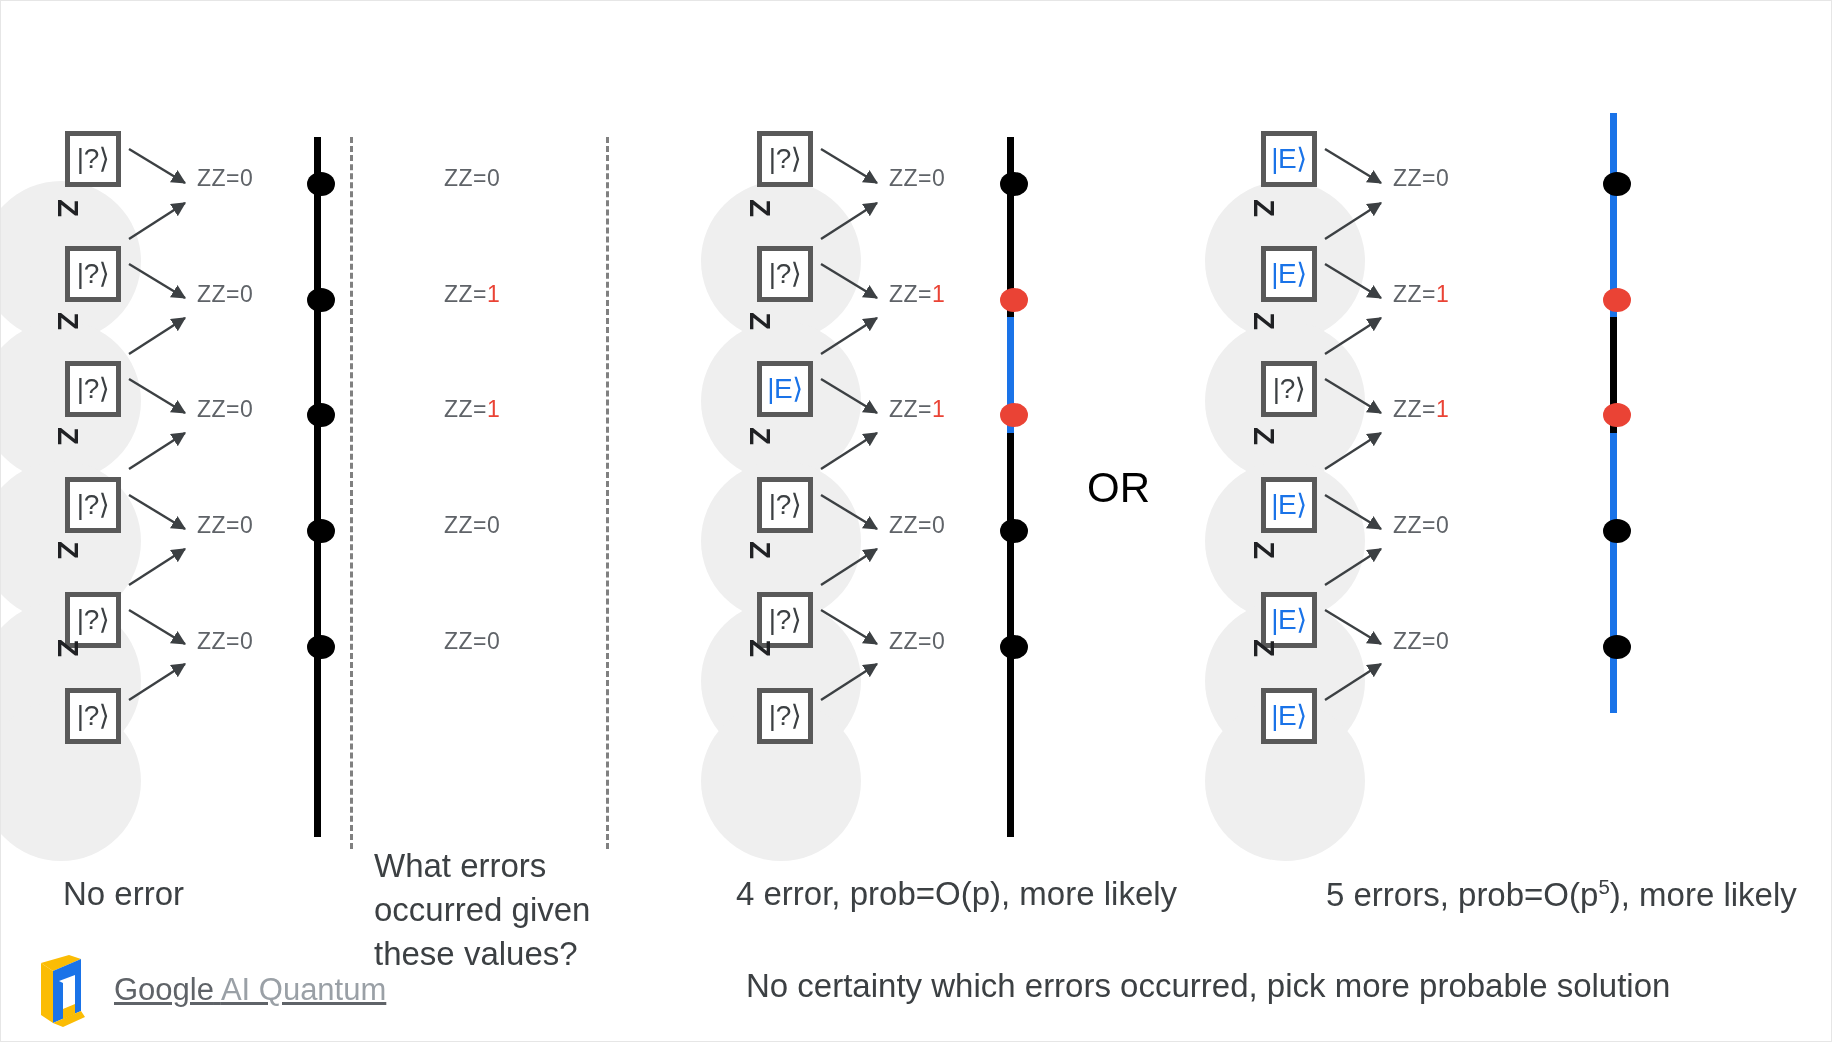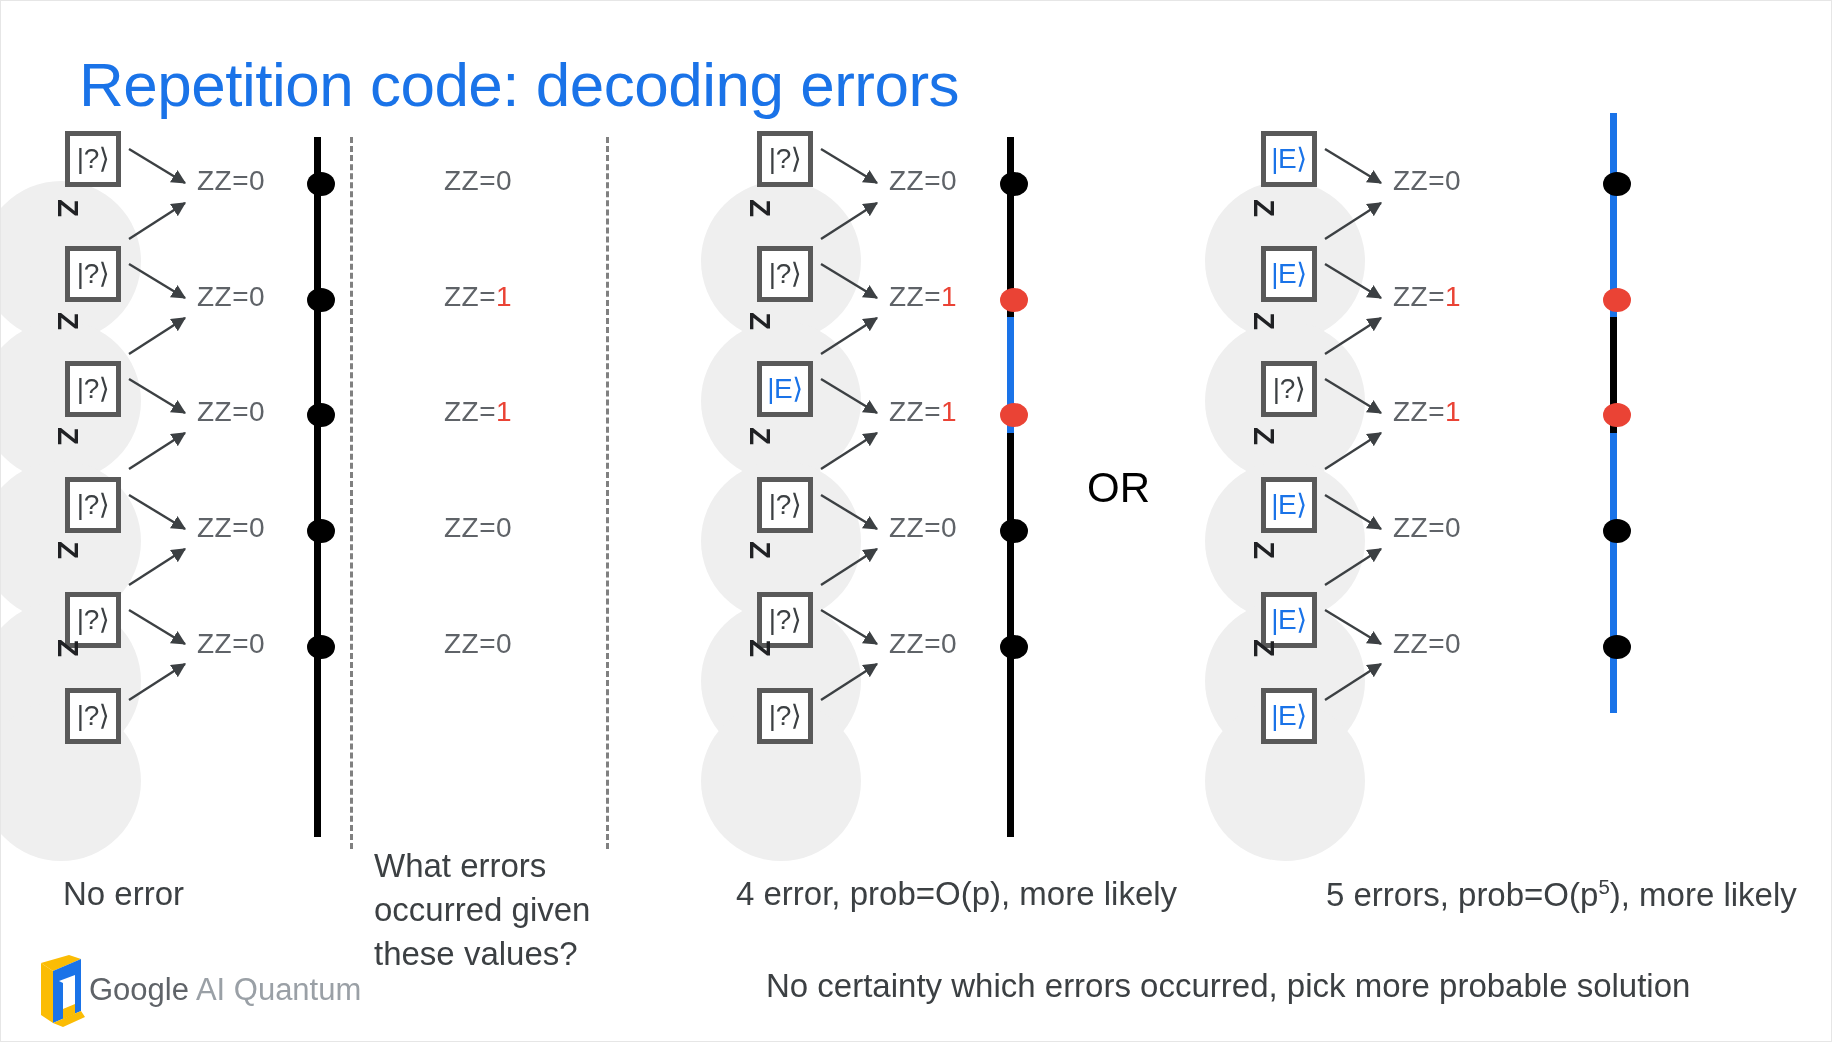--- a/index.html
+++ b/index.html
@@ -80,21 +80,21 @@
     line-height: 30px;
     text-align: center;
   }
 
   
   .arrow { position: absolute; z-index: 3; }
 
   
   .zz {
     position: absolute;
-    font-size: 28px;
+    font-size: 23px;
     color: #5f6368;
     white-space: nowrap;
     z-index: 3;
     letter-spacing: 0.5px;
   }
   .zz .v1 { color: #ea4335; }
 
   
   .vline { position: absolute; z-index: 1; }
   .seg {
@@ -156,34 +156,34 @@
   
   #logo-wrap {
     position: absolute;
     left: 36px;
     top: 952px;
     display: flex;
     align-items: center;
     z-index: 6;
   }
   #logo-text {
-    margin-left: 0;
+    margin-left: 25px;
     font-size: 31px;
     color: #5f6368;
     white-space: nowrap;
+    text-decoration: underline;
   }
   #logo-text .light { color: #9aa0a6; }
   sup { font-size: 0.62em; }
 </style>
 </head>
 <body>
 
 <div id="slide">
 
-  <div id="title">Repetition code: decoding errors</div>
 
   <div class="panel" id="p1">
 
     <div class="halo" style="left:-20px;top:180px;"></div>
     <div class="halo" style="left:-20px;top:320px;"></div>
     <div class="halo" style="left:-20px;top:460px;"></div>
     <div class="halo" style="left:-20px;top:600px;"></div>
     <div class="halo" style="left:-20px;top:700px;"></div>
 
     <div class="qbox" style="left:64px;top:130px;">|?⟩</div>
@@ -355,21 +355,21 @@
       <div class="node black" style="left:3.5px;top:59px;"></div>
       <div class="node red" style="left:3.5px;top:175px;"></div>
       <div class="node red" style="left:3.5px;top:290px;"></div>
       <div class="node black" style="left:3.5px;top:406px;"></div>
       <div class="node black" style="left:3.5px;top:522px;"></div>
     </div>
 
     <div class="caption" style="left:1325px;top:874px;"><span>5 errors, prob=O(p</span><sup>5</sup><span>), more likely</span></div>
   </div>
 
-  <div id="footer-note" style="left:765px;top:966px;">No certainty which errors occurred, pick more probable solution</div>
+  <div id="footer-note" style="left:745px;top:966px;">No certainty which errors occurred, pick more probable solution</div>
 
   <div id="logo-wrap">
     <svg width="52" height="74" viewBox="0 0 52 74">
       <polygon points="4,10 4,62 16,70 16,18" fill="#fbbc04"></polygon>
       <polygon points="4,10 16,18 44,6 32,2" fill="#fbbc04"></polygon>
       <polygon points="16,18 16,70 44,58 44,6" fill="#1a73e8"></polygon>
       <polygon points="22,28 22,58 38,52 38,22" fill="#ffffff"></polygon>
       <polygon points="22,28 22,58 26,60 26,30" fill="#1a73e8"></polygon>
       <polygon points="16,70 26,74 48,64 44,58" fill="#fbbc04"></polygon>
       <polygon points="26,56 26,66 38,61 38,51" fill="#fbbc04"></polygon>

